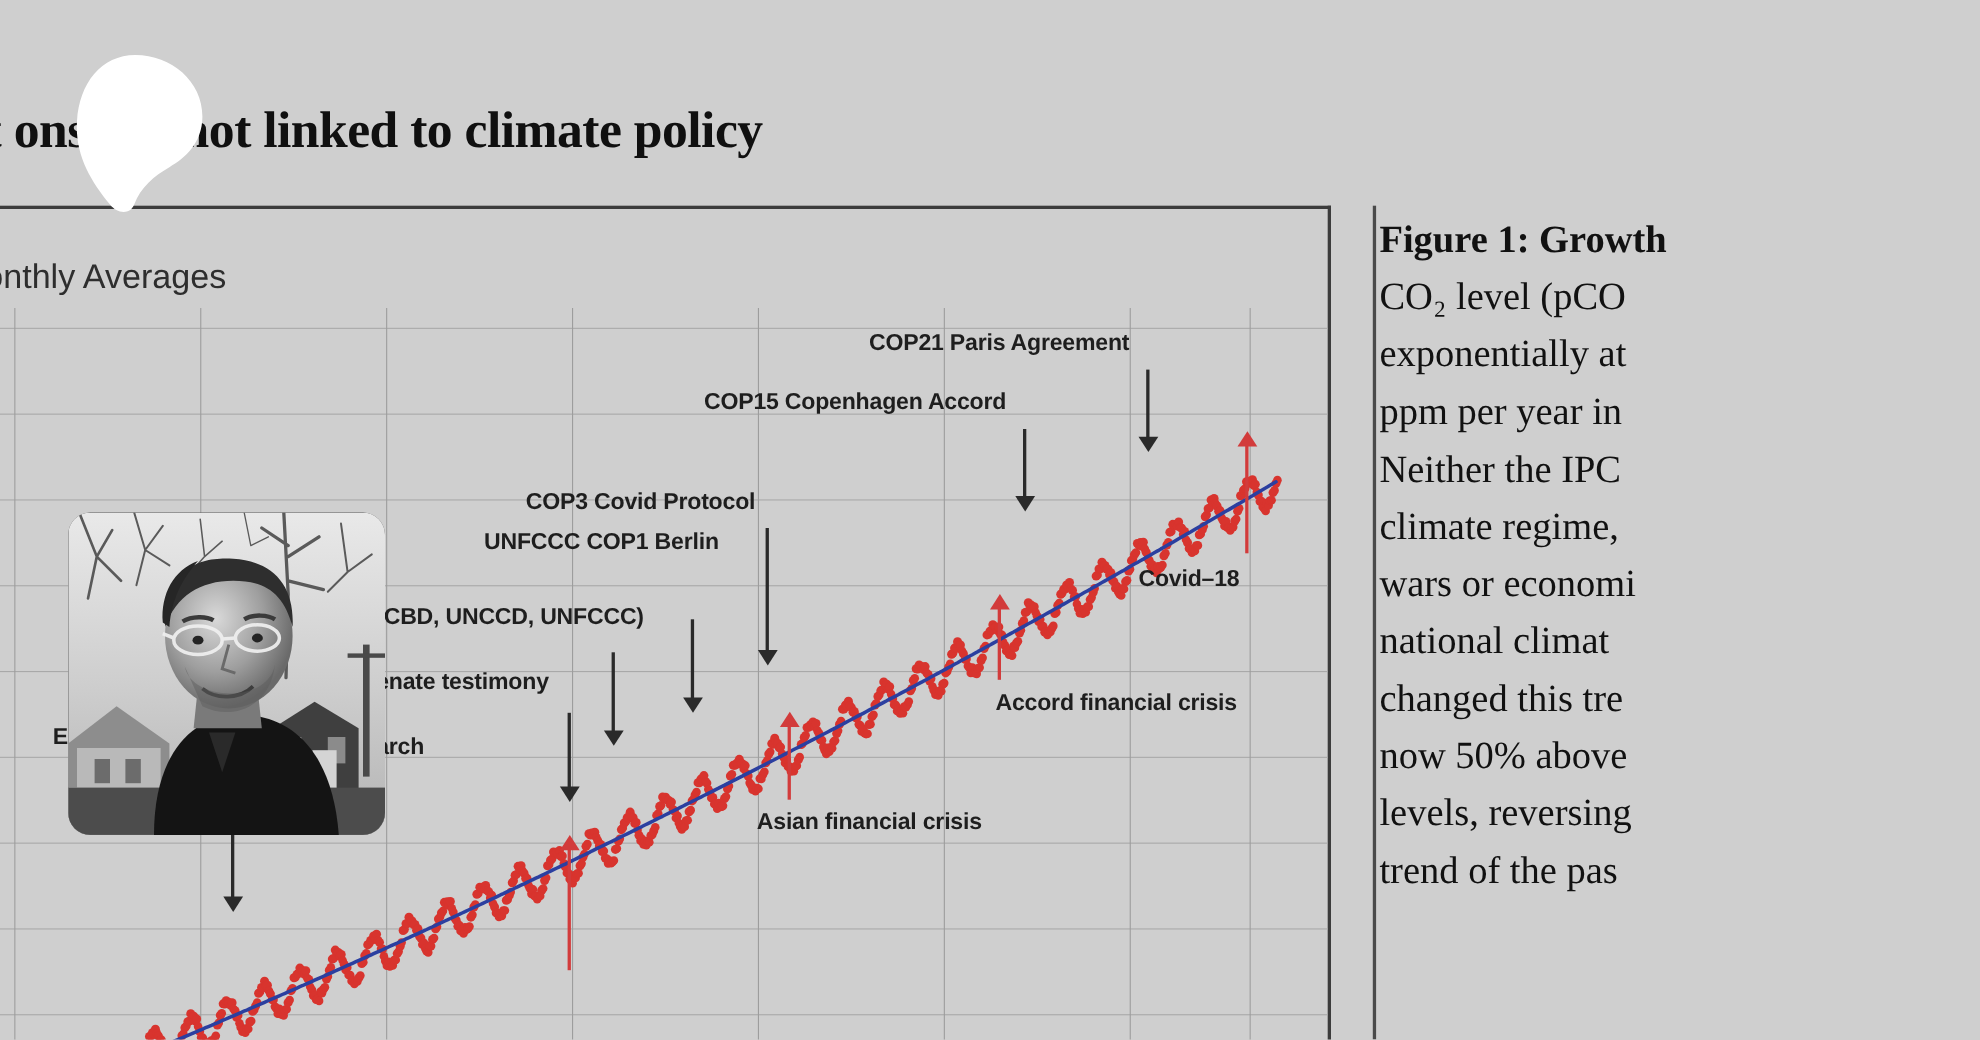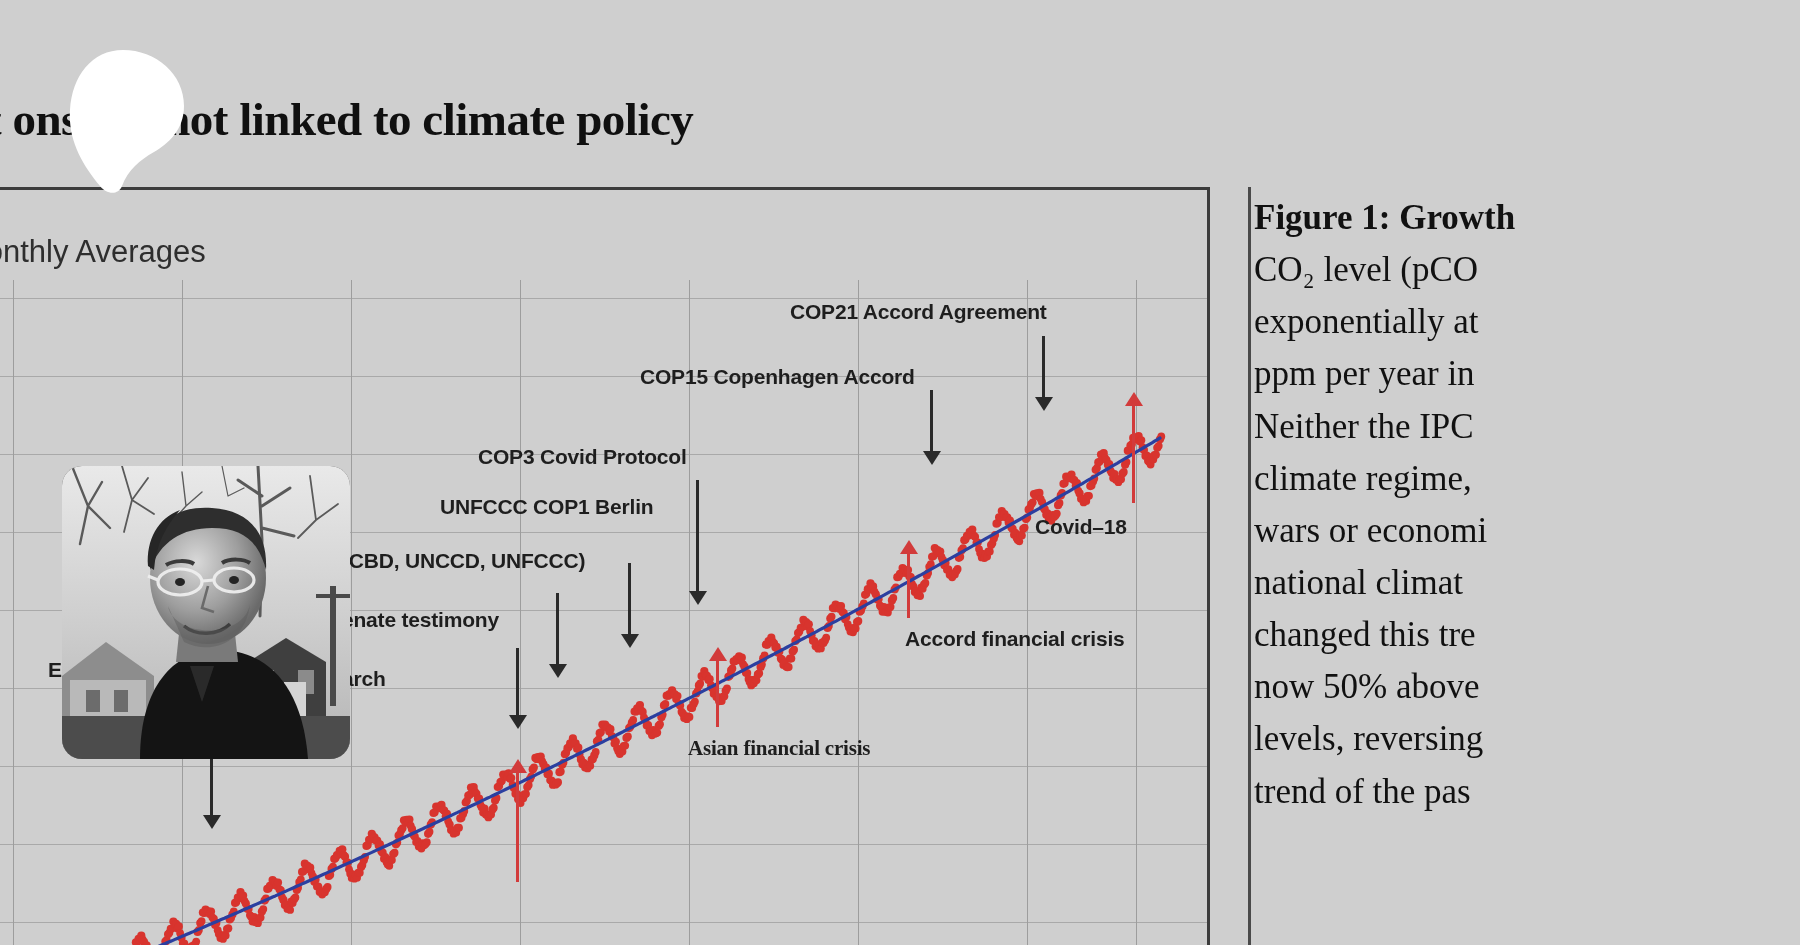--- a/index.html
+++ b/index.html
@@ -1022,50 +1022,50 @@
             <circle cx="1196.0" cy="174.7" r="3.9"></circle>
             <circle cx="1197.3" cy="167.8" r="4.1"></circle>
             <circle cx="1198.7" cy="165.8" r="3.9"></circle>
             <circle cx="1200.0" cy="159.3" r="4.1"></circle>
             <circle cx="1201.3" cy="156.5" r="3.9"></circle>
           </g>
         <polyline id="trend" fill="none" stroke="#2b3fa0" stroke-width="3.2" stroke-linejoin="round" stroke-linecap="round" points="-60.0,770.0 -57.3,769.0 -54.6,768.0 -52.0,766.9 -49.3,765.9 -46.6,764.9 -43.9,763.9 -41.2,762.9 -38.6,761.8 -35.9,760.8 -33.2,759.8 -30.5,758.8 -27.8,757.7 -25.1,756.7 -22.5,755.7 -19.8,754.6 -17.1,753.6 -14.4,752.6 -11.7,751.5 -9.1,750.5 -6.4,749.4 -3.7,748.4 -1.0,747.4 1.7,746.3 4.3,745.3 7.0,744.2 9.7,743.2 12.4,742.1 15.1,741.1 17.7,740.0 20.4,739.0 23.1,737.9 25.8,736.9 28.5,735.8 31.1,734.8 33.8,733.7 36.5,732.6 39.2,731.6 41.9,730.5 44.6,729.5 47.2,728.4 49.9,727.3 52.6,726.3 55.3,725.2 58.0,724.1 60.6,723.1 63.3,722.0 66.0,720.9 68.7,719.8 71.4,718.8 74.0,717.7 76.7,716.6 79.4,715.5 82.1,714.5 84.8,713.4 87.4,712.3 90.1,711.2 92.8,710.1 95.5,709.0 98.2,708.0 100.9,706.9 103.5,705.8 106.2,704.7 108.9,703.6 111.6,702.5 114.3,701.4 116.9,700.3 119.6,699.2 122.3,698.1 125.0,697.0 127.7,695.9 130.3,694.8 133.0,693.7 135.7,692.6 138.4,691.5 141.1,690.4 143.7,689.3 146.4,688.2 149.1,687.1 151.8,686.0 154.5,684.8 157.1,683.7 159.8,682.6 162.5,681.5 165.2,680.4 167.9,679.3 170.6,678.1 173.2,677.0 175.9,675.9 178.6,674.8 181.3,673.7 184.0,672.5 186.6,671.4 189.3,670.3 192.0,669.1 194.7,668.0 197.4,666.9 200.0,665.7 202.7,664.6 205.4,663.5 208.1,662.3 210.8,661.2 213.4,660.1 216.1,658.9 218.8,657.8 221.5,656.6 224.2,655.5 226.9,654.3 229.5,653.2 232.2,652.1 234.9,650.9 237.6,649.8 240.3,648.6 242.9,647.4 245.6,646.3 248.3,645.1 251.0,644.0 253.7,642.8 256.3,641.7 259.0,640.5 261.7,639.3 264.4,638.2 267.1,637.0 269.7,635.9 272.4,634.7 275.1,633.5 277.8,632.4 280.5,631.2 283.1,630.0 285.8,628.8 288.5,627.7 291.2,626.5 293.9,625.3 296.6,624.1 299.2,623.0 301.9,621.8 304.6,620.6 307.3,619.4 310.0,618.2 312.6,617.0 315.3,615.9 318.0,614.7 320.7,613.5 323.4,612.3 326.0,611.1 328.7,609.9 331.4,608.7 334.1,607.5 336.8,606.3 339.4,605.1 342.1,603.9 344.8,602.7 347.5,601.5 350.2,600.3 352.9,599.1 355.5,597.9 358.2,596.7 360.9,595.5 363.6,594.3 366.3,593.1 368.9,591.9 371.6,590.7 374.3,589.5 377.0,588.3 379.7,587.0 382.3,585.8 385.0,584.6 387.7,583.4 390.4,582.2 393.1,580.9 395.7,579.7 398.4,578.5 401.1,577.3 403.8,576.0 406.5,574.8 409.1,573.6 411.8,572.4 414.5,571.1 417.2,569.9 419.9,568.7 422.6,567.4 425.2,566.2 427.9,565.0 430.6,563.7 433.3,562.5 436.0,561.2 438.6,560.0 441.3,558.8 444.0,557.5 446.7,556.3 449.4,555.0 452.0,553.8 454.7,552.5 457.4,551.3 460.1,550.0 462.8,548.8 465.4,547.5 468.1,546.3 470.8,545.0 473.5,543.7 476.2,542.5 478.9,541.2 481.5,540.0 484.2,538.7 486.9,537.4 489.6,536.2 492.3,534.9 494.9,533.6 497.6,532.4 500.3,531.1 503.0,529.8 505.7,528.6 508.3,527.3 511.0,526.0 513.7,524.7 516.4,523.5 519.1,522.2 521.7,520.9 524.4,519.6 527.1,518.3 529.8,517.1 532.5,515.8 535.1,514.5 537.8,513.2 540.5,511.9 543.2,510.6 545.9,509.3 548.6,508.0 551.2,506.7 553.9,505.5 556.6,504.2 559.3,502.9 562.0,501.6 564.6,500.3 567.3,499.0 570.0,497.7 572.7,496.4 575.4,495.1 578.0,493.7 580.7,492.4 583.4,491.1 586.1,489.8 588.8,488.5 591.4,487.2 594.1,485.9 596.8,484.6 599.5,483.3 602.2,481.9 604.9,480.6 607.5,479.3 610.2,478.0 612.9,476.7 615.6,475.3 618.3,474.0 620.9,472.7 623.6,471.4 626.3,470.0 629.0,468.7 631.7,467.4 634.3,466.1 637.0,464.7 639.7,463.4 642.4,462.1 645.1,460.7 647.7,459.4 650.4,458.0 653.1,456.7 655.8,455.4 658.5,454.0 661.1,452.7 663.8,451.3 666.5,450.0 669.2,448.6 671.9,447.3 674.6,445.9 677.2,444.6 679.9,443.2 682.6,441.9 685.3,440.5 688.0,439.2 690.6,437.8 693.3,436.5 696.0,435.1 698.7,433.8 701.4,432.4 704.0,431.0 706.7,429.7 709.4,428.3 712.1,426.9 714.8,425.6 717.4,424.2 720.1,422.8 722.8,421.5 725.5,420.1 728.2,418.7 730.9,417.3 733.5,416.0 736.2,414.6 738.9,413.2 741.6,411.8 744.3,410.4 746.9,409.1 749.6,407.7 752.3,406.3 755.0,404.9 757.7,403.5 760.3,402.1 763.0,400.7 765.7,399.4 768.4,398.0 771.1,396.6 773.7,395.2 776.4,393.8 779.1,392.4 781.8,391.0 784.5,389.6 787.1,388.2 789.8,386.8 792.5,385.4 795.2,384.0 797.9,382.6 800.6,381.2 803.2,379.8 805.9,378.4 808.6,376.9 811.3,375.5 814.0,374.1 816.6,372.7 819.3,371.3 822.0,369.9 824.7,368.5 827.4,367.0 830.0,365.6 832.7,364.2 835.4,362.8 838.1,361.4 840.8,359.9 843.4,358.5 846.1,357.1 848.8,355.6 851.5,354.2 854.2,352.8 856.9,351.4 859.5,349.9 862.2,348.5 864.9,347.1 867.6,345.6 870.3,344.2 872.9,342.7 875.6,341.3 878.3,339.9 881.0,338.4 883.7,337.0 886.3,335.5 889.0,334.1 891.7,332.6 894.4,331.2 897.1,329.7 899.7,328.3 902.4,326.8 905.1,325.4 907.8,323.9 910.5,322.5 913.1,321.0 915.8,319.5 918.5,318.1 921.2,316.6 923.9,315.2 926.6,313.7 929.2,312.2 931.9,310.8 934.6,309.3 937.3,307.8 940.0,306.4 942.6,304.9 945.3,303.4 948.0,301.9 950.7,300.5 953.4,299.0 956.0,297.5 958.7,296.0 961.4,294.6 964.1,293.1 966.8,291.6 969.4,290.1 972.1,288.6 974.8,287.1 977.5,285.7 980.2,284.2 982.9,282.7 985.5,281.2 988.2,279.7 990.9,278.2 993.6,276.7 996.3,275.2 998.9,273.7 1001.6,272.2 1004.3,270.7 1007.0,269.2 1009.7,267.7 1012.3,266.2 1015.0,264.7 1017.7,263.2 1020.4,261.7 1023.1,260.2 1025.7,258.7 1028.4,257.2 1031.1,255.7 1033.8,254.1 1036.5,252.6 1039.1,251.1 1041.8,249.6 1044.5,248.1 1047.2,246.6 1049.9,245.0 1052.6,243.5 1055.2,242.0 1057.9,240.5 1060.6,239.0 1063.3,237.4 1066.0,235.9 1068.6,234.4 1071.3,232.8 1074.0,231.3 1076.7,229.8 1079.4,228.3 1082.0,226.7 1084.7,225.2 1087.4,223.6 1090.1,222.1 1092.8,220.6 1095.4,219.0 1098.1,217.5 1100.8,215.9 1103.5,214.4 1106.2,212.9 1108.9,211.3 1111.5,209.8 1114.2,208.2 1116.9,206.7 1119.6,205.1 1122.3,203.6 1124.9,202.0 1127.6,200.4 1130.3,198.9 1133.0,197.3 1135.7,195.8 1138.3,194.2 1141.0,192.7 1143.7,191.1 1146.4,189.5 1149.1,188.0 1151.7,186.4 1154.4,184.8 1157.1,183.3 1159.8,181.7 1162.5,180.1 1165.1,178.5 1167.8,177.0 1170.5,175.4 1173.2,173.8 1175.9,172.2 1178.6,170.7 1181.2,169.1 1183.9,167.5 1186.6,165.9 1189.3,164.3 1192.0,162.8 1194.6,161.2 1197.3,159.6 1200.0,158.0"></polyline>
       </svg>
     </div>
 
-    <div class="annot" style="left:830px; top:110px;">COP21 Accord Agreement</div>
+    <div class="annot" style="left:830px; top:110px;">COP21 Paris Agreement</div>
     <div class="arrow-down" style="left:1082px; top:146px; height:62px;"></div>
 
-    <div class="annot" style="left:680px; top:164px;margin-top:11px;">COP15 Copenhagen Accord</div>
+    <div class="annot" style="left:680px; top:164px;">COP15 Copenhagen Accord</div>
     <div class="arrow-down" style="left:970px; top:200px; height:62px;"></div>
 
     <div class="annot" style="left:518px; top:255px;">COP3 Covid Protocol</div>
     <div class="arrow-down" style="left:736px; top:290px; height:112px;"></div>
 
-    <div class="annot" style="left:480px; top:305px;text-align:center;">UNFCCC COP1 Berlin</div>
+    <div class="annot" style="left:480px; top:291px;text-align:center;">UNFCCC COP1 Berlin</div>
     <div class="arrow-down" style="left:668px; top:373px; height:72px;"></div>
 
     <div class="annot" style="left:382px; top:359px;">(CBD, UNCCD, UNFCCC)</div>
     <div class="arrow-down" style="left:596px; top:403px; height:72px;"></div>
 
     <div class="annot" style="left:382px; top:418px;">enate testimony</div>
     <div class="arrow-down" style="left:556px; top:458px; height:68px;"></div>
 
     <div class="annot" style="left:382px; top:477px;">arch</div>
 
     <div class="annot" style="left:88px; top:468px;">E</div>
     <div class="arrow-down" style="left:250px; top:560px; height:66px;"></div>
 
     <div class="annot" style="left:1075px; top:325px;">Covid–18</div>
     <div class="arrow-up" style="left:1172px; top:215px; height:98px;"></div>
 
     <div class="annot" style="left:945px; top:437px;">Accord financial crisis</div>
     <div class="arrow-up" style="left:947px; top:363px; height:65px;"></div>
 
-    <div class="annot" style="left:728px; top:546px;font-family:Liberation Serif, serif;">Asian financial crisis</div>
+    <div class="annot" style="left:728px; top:546px;">Asian financial crisis</div>
     <div class="arrow-up" style="left:756px; top:470px; height:67px;"></div>
 
     <div class="arrow-up" style="left:556px; top:582px; height:110px;"></div>
   </div>
 
   <div class="text-column">
     <div class="caption-body">
       <div class="cap-line"><b>Figure 1: Growth</b></div>
       <div class="cap-line">CO₂ level (pCO</div>
       <div class="cap-line">exponentially at</div>

